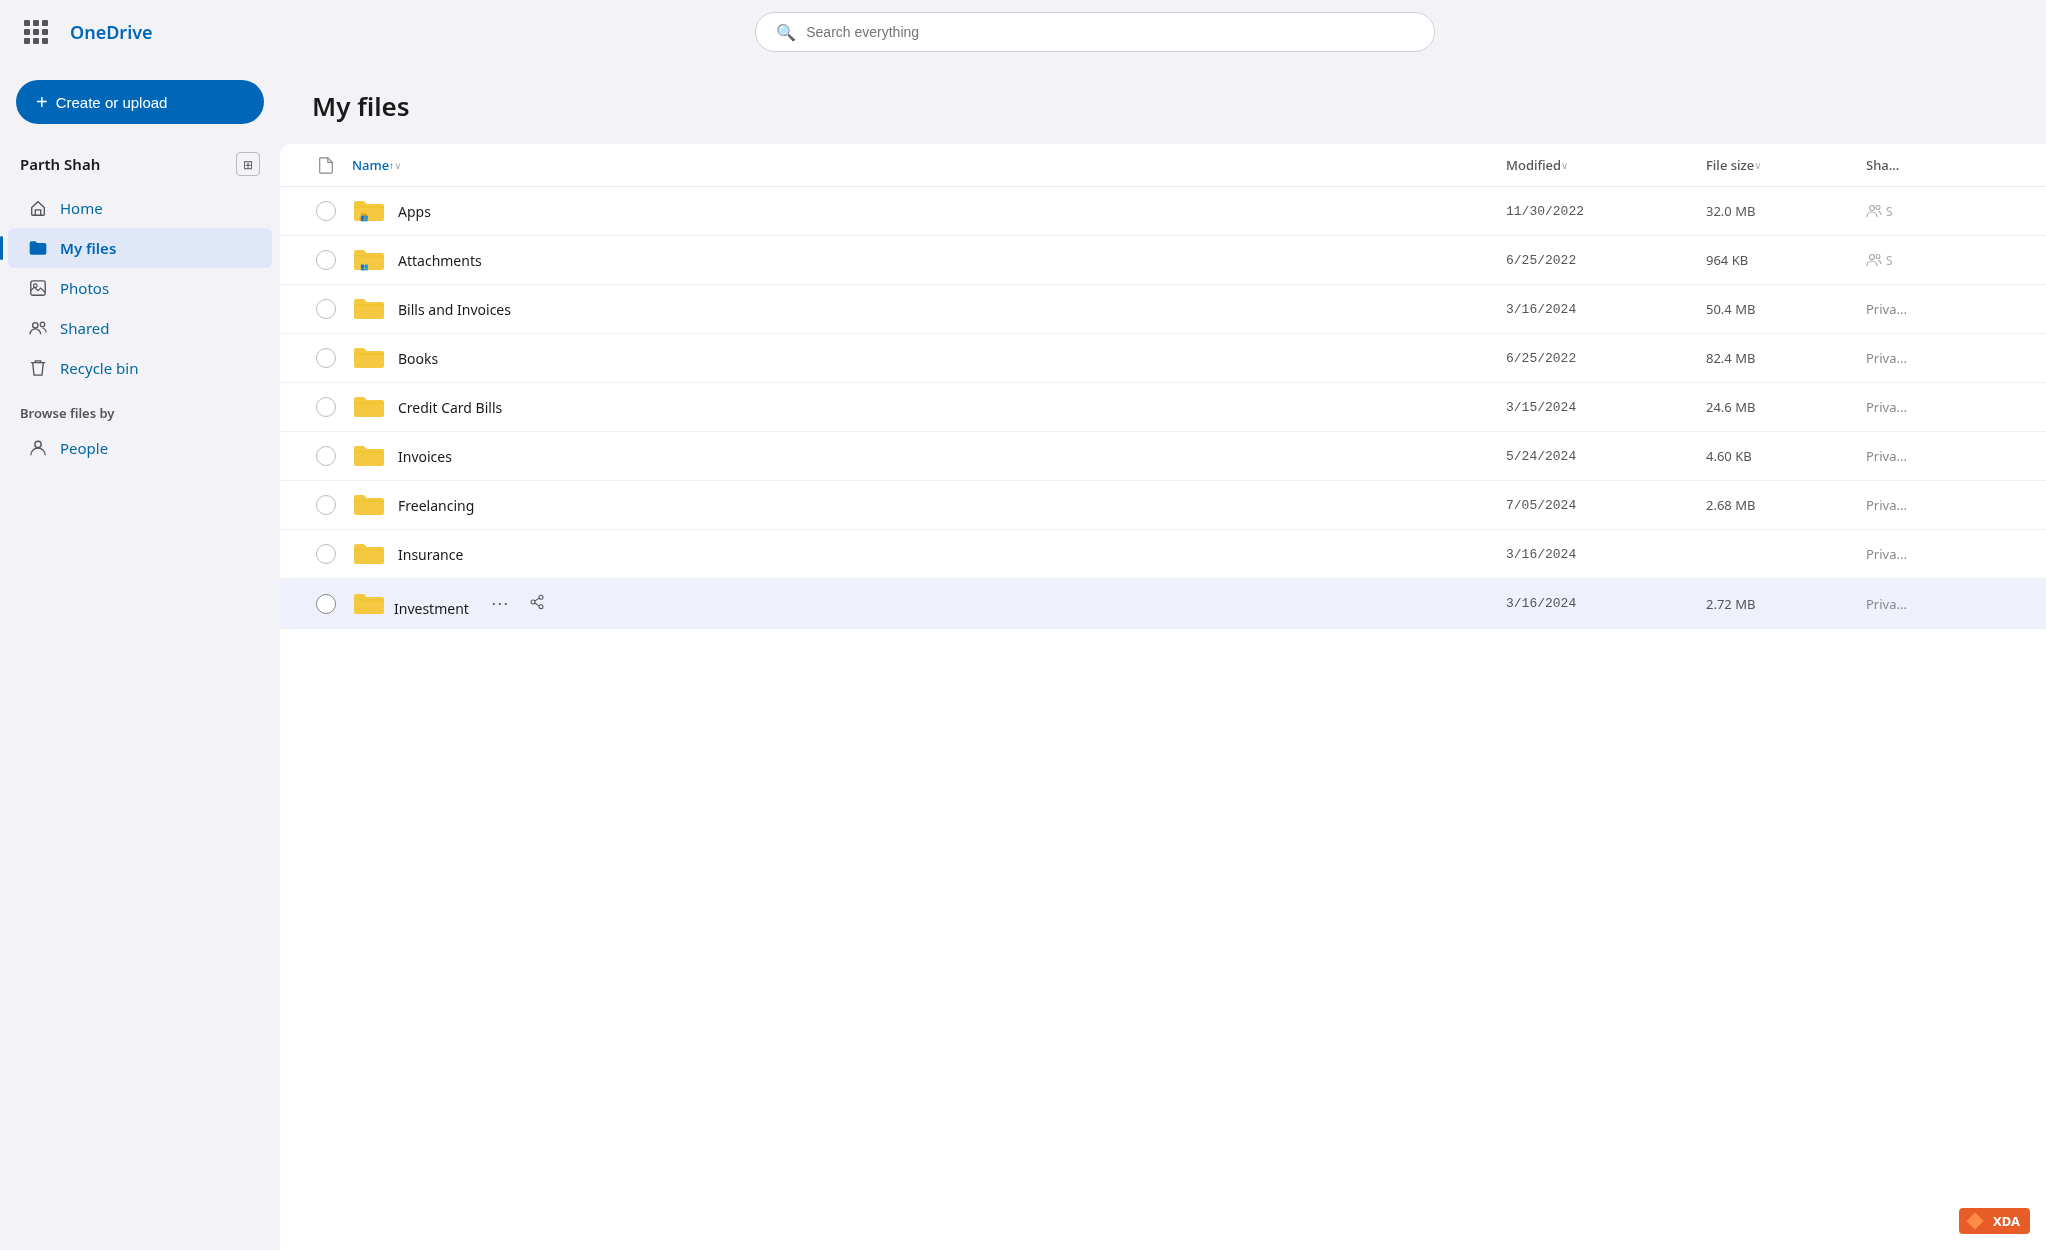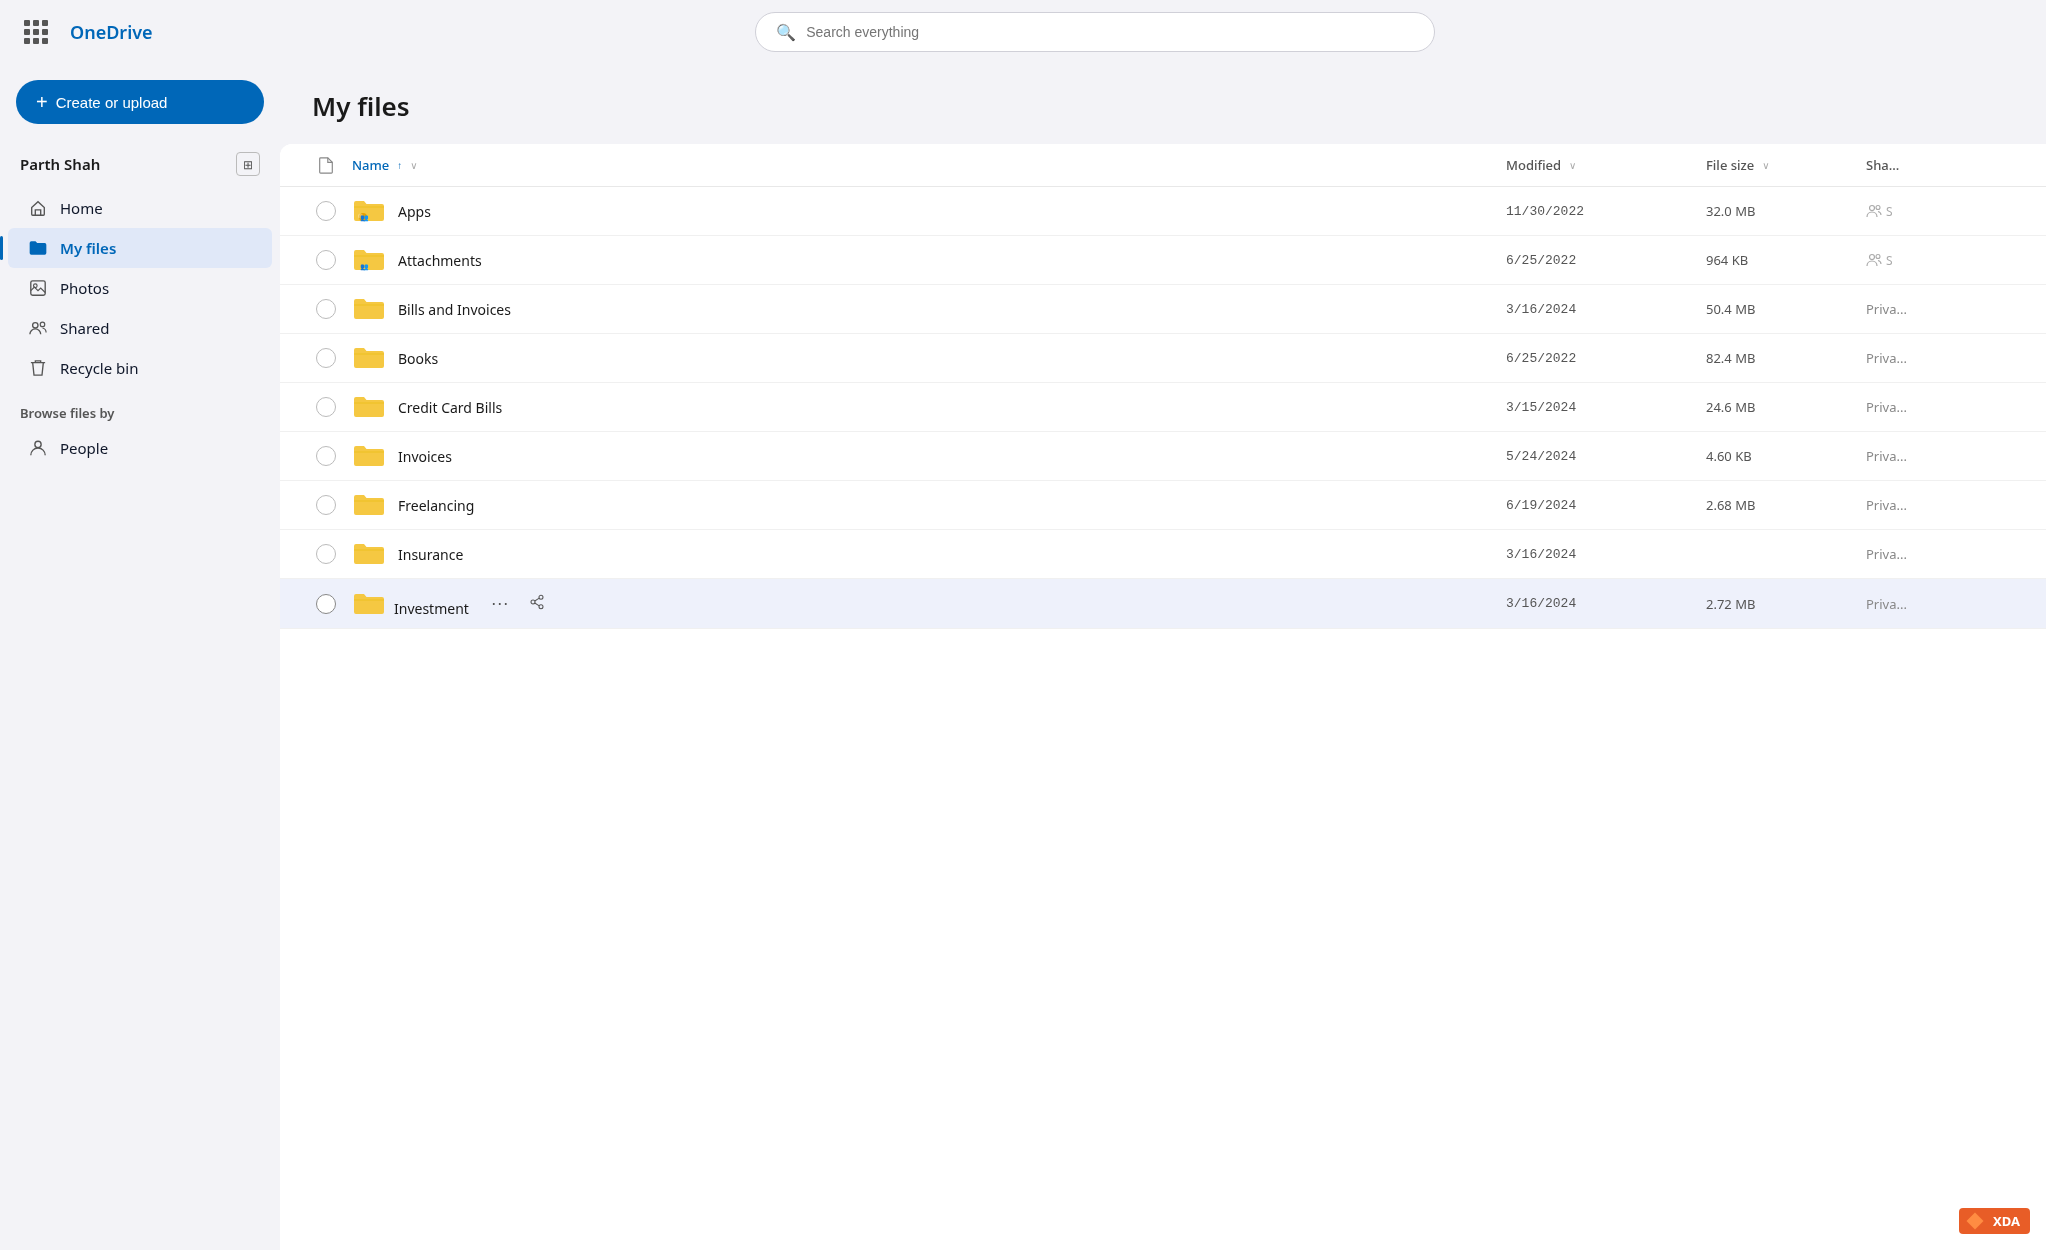--- a/index.html
+++ b/index.html
@@ -133,21 +133,21 @@
       list-style: none;
     }
     .sidebar-item {
       display: flex;
       align-items: center;
       gap: 12px;
       padding: 10px 20px;
       cursor: pointer;
       border-radius: 6px;
       margin: 0 8px;
-      color: #0f172a;
+      color: #0369a1;
       font-size: 15px;
       position: relative;
     }
     .sidebar-item.active {
       background: #e0e8f8;
       color: #0067b8;
       font-weight: 600;
     }
     .sidebar-item.active::before {
       content: '';
@@ -210,21 +210,21 @@
       padding: 12px 20px;
       border-bottom: 1px solid #e8e8e8;
       background: #fff;
     }
     .col-header {
       font-size: 13px;
       font-weight: 500;
       color: #555;
       display: flex;
       align-items: center;
-      gap: 8px;
+      gap: 0;
       cursor: pointer;
       user-select: none;
     }
     .col-header.active { color: #0067b8; }
     .sort-icon { font-size: 10px; }
 
     .table-body {
       flex: 1;
       overflow-y: auto;
     }
@@ -545,21 +545,21 @@
           <div class="row-checkbox">
               <div class="checkbox-circle"></div>
             </div>
           <div class="row-name">
             <svg width="34" height="28" viewBox="0 0 34 28">
               <path d="M2 6a2 2 0 012-2h8l2.5 3H30a2 2 0 012 2v13a2 2 0 01-2 2H4a2 2 0 01-2-2V6z" fill="#f5c842"></path>
               <path d="M2 10h30" stroke="#e6b800" stroke-width="0.5"></path>
             </svg>
             <span style="font-size:14px;color:#1a1a1a;">Freelancing</span>
           </div>
-          <div class="row-modified">6/19/2024</div>
+          <div class="row-modified">7/05/2024</div>
           <div class="row-size">2.68 MB</div>
           <div class="row-sharing" style="color:#888;font-size:13px;">Priva...</div>
         </div>
 
         <div class="table-row">
           <div class="row-checkbox">
               <div class="checkbox-circle"></div>
             </div>
           <div class="row-name">
             <svg width="34" height="28" viewBox="0 0 34 28">

